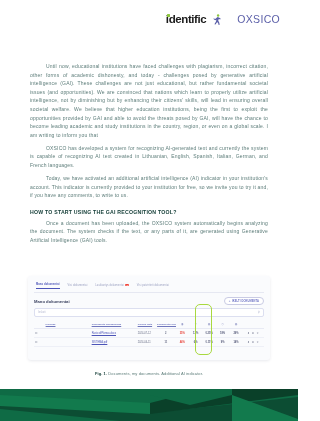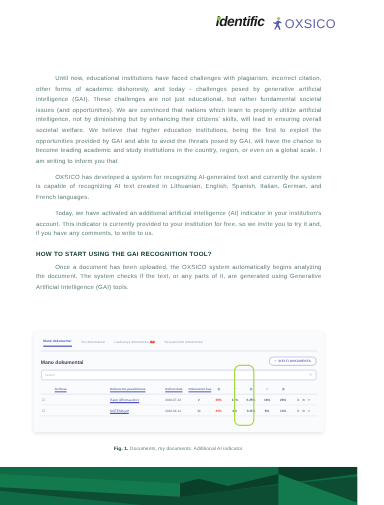--- a/index.html
+++ b/index.html
@@ -6,23 +6,23 @@
   body{
     width:298px;height:421px;
     background:#ffffff;
     font-family:"Liberation Sans","DejaVu Sans",sans-serif;
     overflow:hidden;position:relative;
   }
   .page{position:relative;width:298px;height:421px;box-sizing:border-box;}
 
   
   .logos{position:absolute;top:14px;right:18px;display:flex;align-items:center;gap:7px;}
-  .logo-identific{position:relative;font-size:11.5px;font-weight:700;color:#1b1b1b;letter-spacing:-0.4px;line-height:1;font-style:italic;}
+  .logo-identific{position:relative;font-size:11.5px;font-weight:700;color:#1b1b1b;letter-spacing:-0.4px;line-height:1;}
   .logo-identific .dot{position:absolute;left:1.6px;top:-0.5px;width:2.6px;height:3.2px;background:#8dc63f;border-radius:0.5px;}
-  .logo-oxsico{display:flex;align-items:flex-end;gap:2px;}
+  .logo-oxsico{display:flex;align-items:flex-start;gap:16px;}
   .ox-mark{width:8px;height:11px;display:block;}
   .logo-oxsico-text{font-size:10.5px;color:#5b5fa8;letter-spacing:0.3px;line-height:1;}
 
   
   .hello{position:absolute;left:30px;top:36px;font-size:15px;font-weight:700;color:#123d33;letter-spacing:-0.1px;}
 
   .content{position:absolute;left:30px;top:62px;width:238px;}
   p.para{
     margin:0 0 4.5px 0;
     font-size:5.0px;

